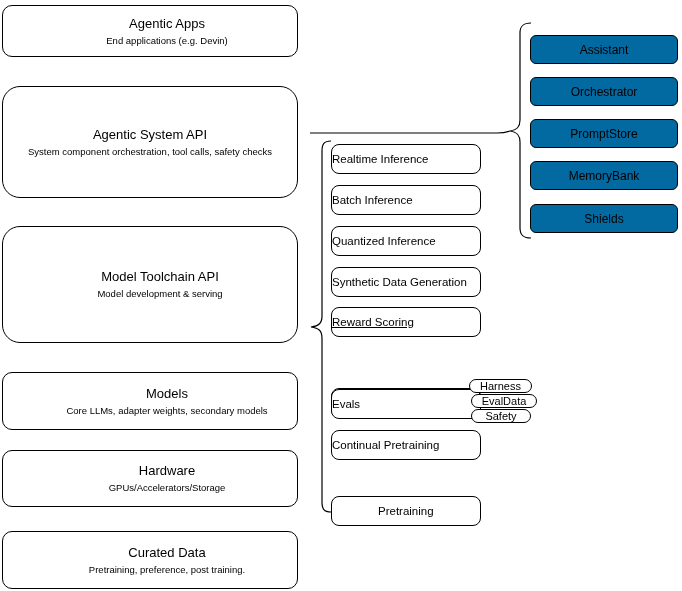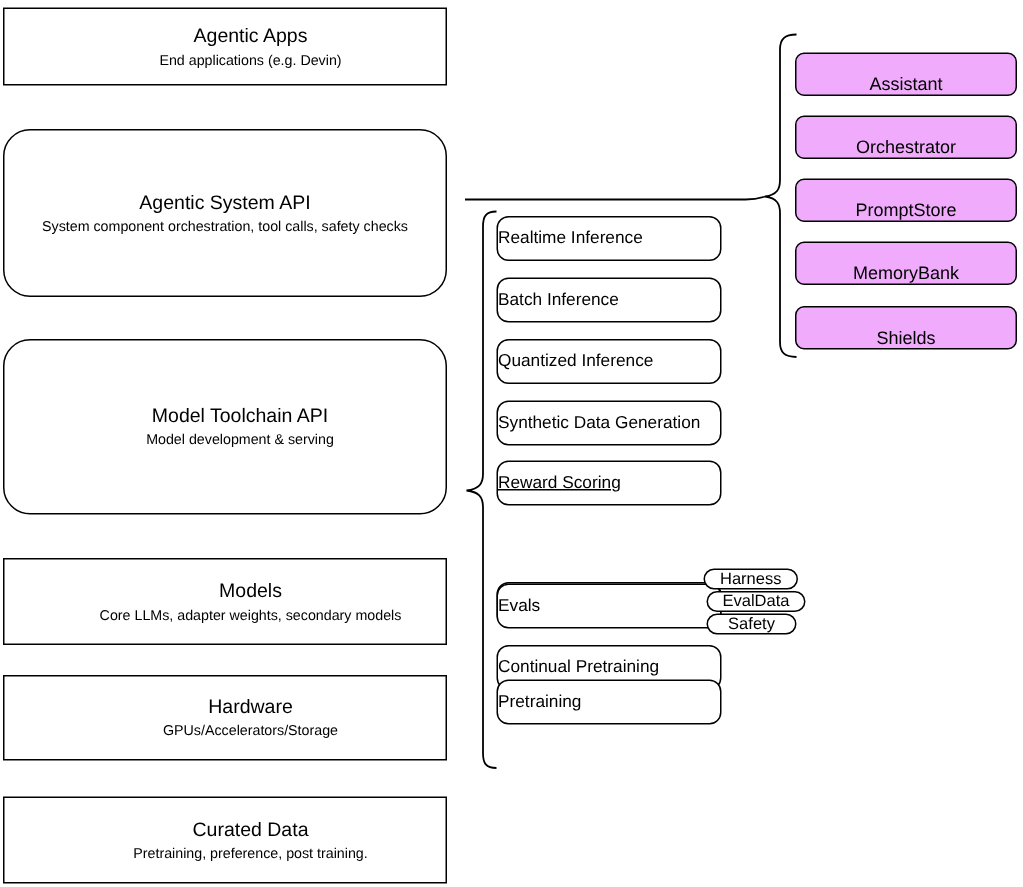--- a/index.html
+++ b/index.html
@@ -14,32 +14,32 @@
   .connectors{position:absolute;left:0;top:0;width:682px;height:591px;z-index:0;}
   .connectors path{fill:none;stroke:#000;stroke-width:1.2;}
   .lbox{
     position:absolute;left:2px;width:296px;
     border:1px solid #000;background:#fff;
     display:flex;flex-direction:column;justify-content:center;align-items:center;
     text-align:center;z-index:1;box-sizing:border-box;
   }
   .lbox .t{font-size:13px;line-height:16px;}
   .lbox .s{font-size:9.5px;line-height:13px;margin-top:2px;}
-  .r10{border-radius:0;padding-left:34px;}
+  .r10{border-radius:10px;padding-left:34px;}
   .r18{border-radius:18px;}
   .mbox{
     position:absolute;left:331px;width:150px;height:30px;
     border:1px solid #000;border-radius:8px;background:#fff;
     display:flex;justify-content:flex-start;align-items:center;
     font-size:11.5px;white-space:nowrap;z-index:1;box-sizing:border-box;
   }
   .rbox{
     position:absolute;left:530px;width:148px;height:29px;
-    border:1px solid #000;border-radius:6px;background:#f0abfc;
-    display:flex;justify-content:center;align-items:flex-end;
+    border:1px solid #000;border-radius:6px;background:#0369a1;
+    display:flex;justify-content:center;align-items:center;
     font-size:12px;white-space:nowrap;z-index:1;box-sizing:border-box;
   }
   .pill{
     position:absolute;height:14px;
     border:1px solid #000;border-radius:8px;background:#fff;
     display:flex;justify-content:center;align-items:center;
     font-size:11px;white-space:nowrap;z-index:2;box-sizing:border-box;
   }
 </style>
 </head>
@@ -95,21 +95,21 @@
   </div>
   <div class="mbox" style="top:348px;margin-top:40px;">
     <span>Post Training</span>
   </div>
   <div class="mbox" style="top:389px;">
     <span>Evals</span>
   </div>
   <div class="mbox" style="top:430px;">
     <span>Continual Pretraining</span>
   </div>
-  <div class="mbox" style="top:453px;">
+  <div class="mbox" style="top:496px;padding-left:46px;">
     <span>Pretraining</span>
   </div>
 
   <div class="pill" style="left:469px;top:379px;width:63px;">
     <span>Harness</span>
   </div>
   <div class="pill" style="left:471px;top:394px;width:66px;">
     <span>EvalData</span>
   </div>
   <div class="pill" style="left:471px;top:409px;width:60px;">

